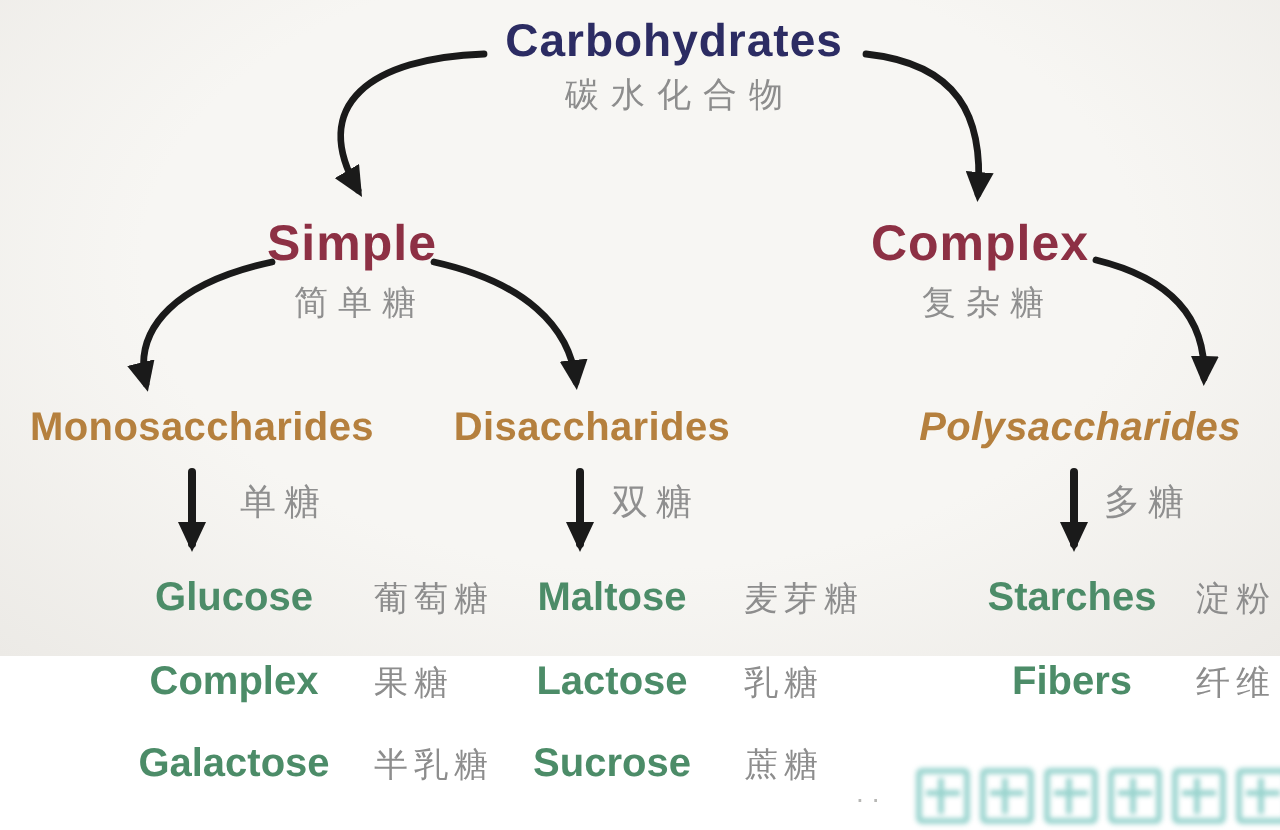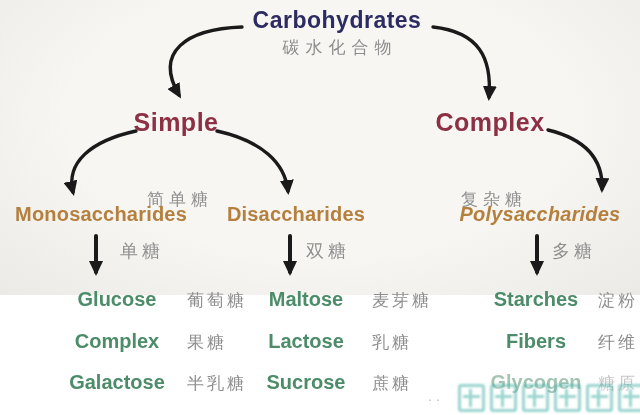--- a/index.html
+++ b/index.html
@@ -2,29 +2,29 @@
 <html><head>
 <meta charset="utf-8">
 <style>
   html,body{margin:0;padding:0;}
   body{
     width:640px;height:415px;overflow:hidden;
     font-family:"Liberation Sans","DejaVu Sans",sans-serif;
     background:#fff;
   }
   .canvas{
-    position:relative;width:640px;height:295px;
+    position:relative;width:640px;height:328px;
     background:radial-gradient(ellipse at 50% 40%, #f7f6f3 55%, #eceae6 100%);
   }
   .abs{position:absolute;white-space:nowrap;}
   .ctr{transform:translateX(-50%);}
   .root-en{font-size:23px;font-weight:bold;color:#2c2c63;letter-spacing:0.5px;}
   .root-zh{font-size:17px;color:#8d8d8d;letter-spacing:6px;}
   .lvl2-en{font-size:25px;font-weight:bold;color:#8d3044;letter-spacing:0.5px;}
-  .lvl2-zh{font-size:17px;color:#8f8f8f;letter-spacing:5px;margin-top:48px;}
+  .lvl2-zh{font-size:17px;color:#8f8f8f;letter-spacing:5px;}
   .lvl3-en{font-size:20px;font-weight:bold;color:#b5803e;letter-spacing:0.2px;}
   .lvl3-zh{font-size:18px;color:#8f8f8f;letter-spacing:4px;}
   .leaf-row{position:absolute;display:flex;align-items:baseline;}
   .leaf-en{font-size:20px;font-weight:bold;color:#4c8c68;text-align:center;display:inline-block;}
   .leaf-zh{font-size:17px;color:#8d8d8d;letter-spacing:3px;display:inline-block;}
   .w1 .leaf-en{width:140px;}
   .w2 .leaf-en{width:132px;}
   .w3 .leaf-en{width:124px;}
   .washed{opacity:0.5;filter:blur(0.5px);}
   svg.arrows{position:absolute;left:0;top:0;pointer-events:none;}
@@ -114,24 +114,20 @@
   </div>
 
   <div class="leaf-row w3" style="left:474px;top:288px;">
     <span class="leaf-en">Starches</span>
     <span class="leaf-zh">淀粉</span>
   </div>
   <div class="leaf-row w3" style="left:474px;top:330px;">
     <span class="leaf-en">Fibers</span>
     <span class="leaf-zh">纤维</span>
   </div>
-  <div class="leaf-row w3 washed" style="left:474px;top:371px;">
-    <span class="leaf-en">Glycogen</span>
-    <span class="leaf-zh">糖原</span>
-  </div>
 
   <div class="wm-dots abs" style="left:428px;top:388px;">..</div>
   <div class="watermark" style="left:458px;top:384px;">
     <span class="wm-glyph"></span>
     <span class="wm-glyph"></span>
     <span class="wm-glyph"></span>
     <span class="wm-glyph"></span>
     <span class="wm-glyph"></span>
     <span class="wm-glyph"></span>
 

